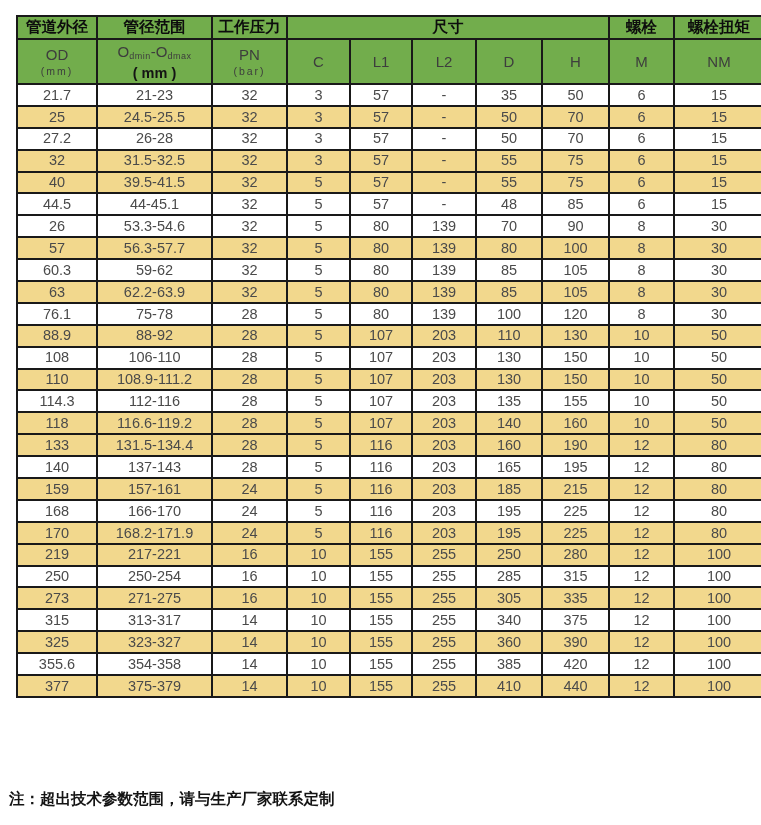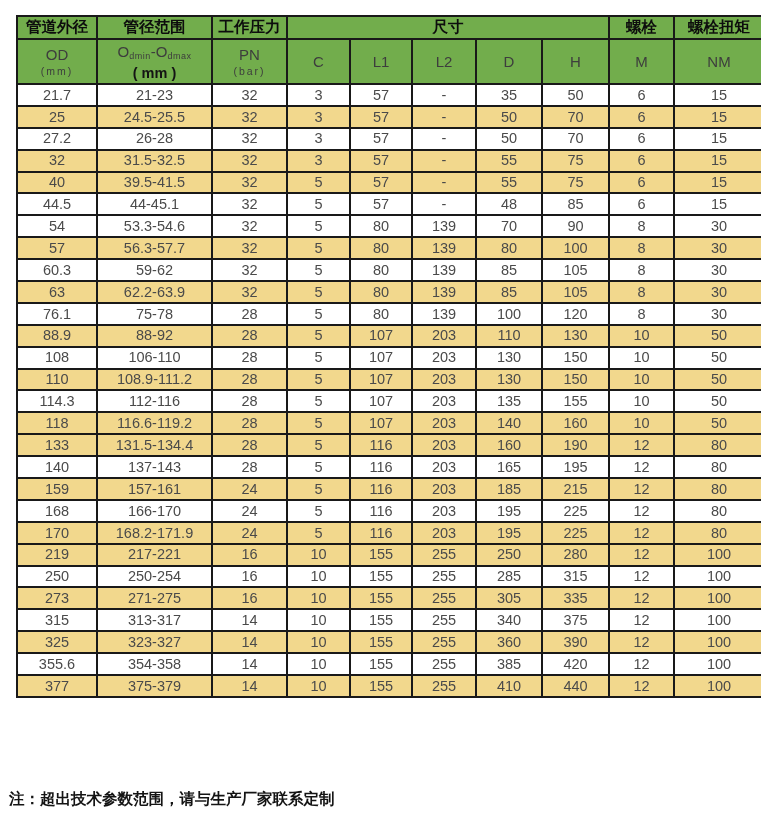--- a/index.html
+++ b/index.html
@@ -195,21 +195,21 @@
           <td>32</td>
           <td>5</td>
           <td>57</td>
           <td>-</td>
           <td>48</td>
           <td>85</td>
           <td>6</td>
           <td>15</td>
         </tr>
         <tr class="even">
-          <td>54</td>
+          <td>26</td>
           <td>53.3-54.6</td>
           <td>32</td>
           <td>5</td>
           <td>80</td>
           <td>139</td>
           <td>70</td>
           <td>90</td>
           <td>8</td>
           <td>30</td>
         </tr>

